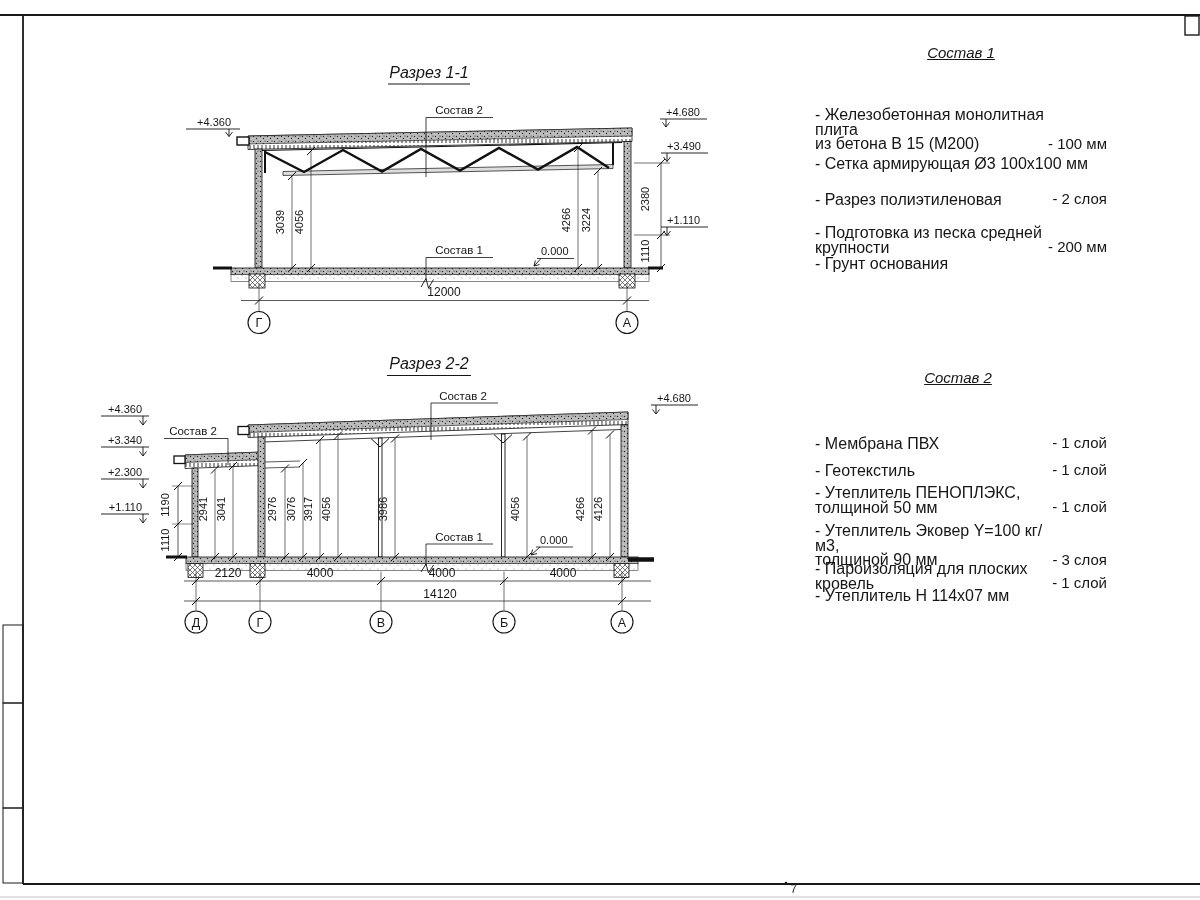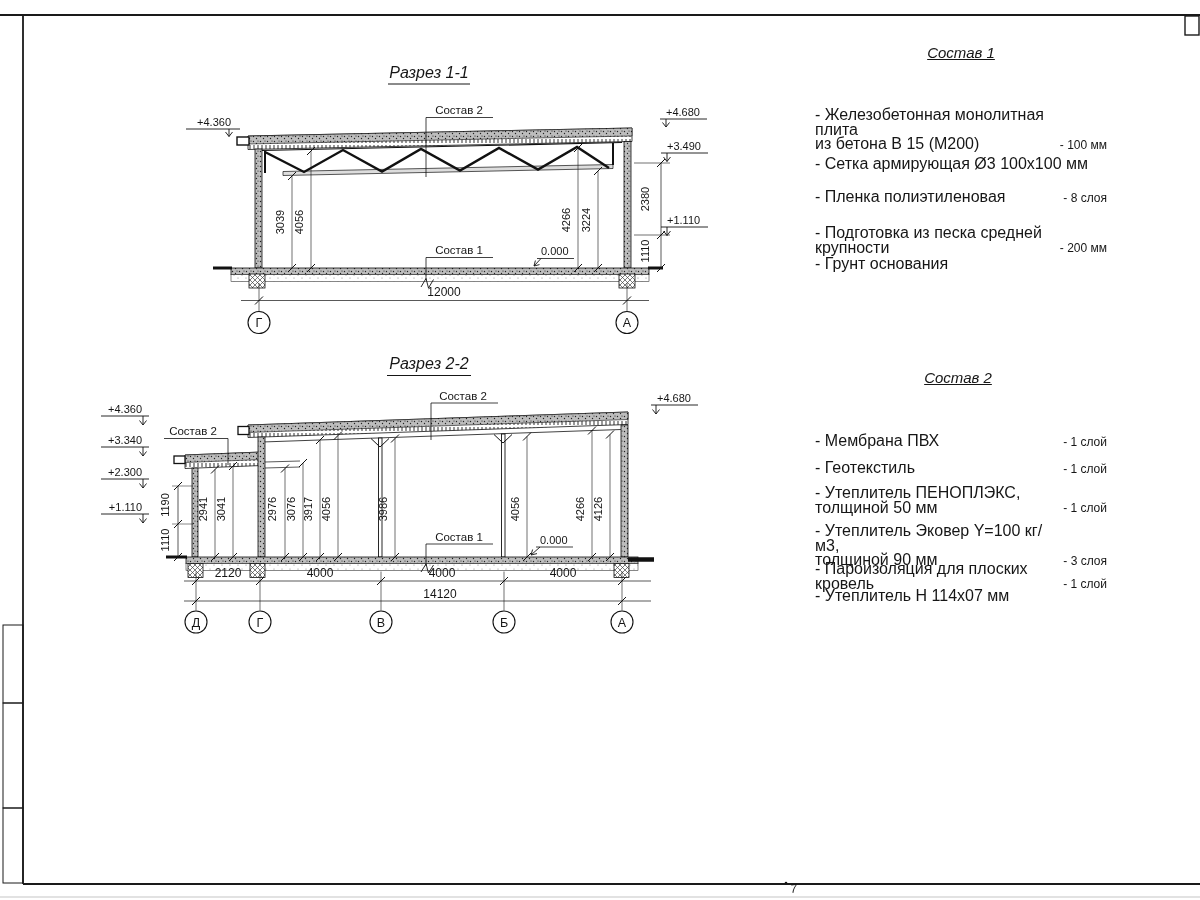--- a/index.html
+++ b/index.html
@@ -17,21 +17,21 @@
   .mk  { font-size:12px; font-style:italic; }
   .list-title {
     position:absolute; width:170px; text-align:center; font-size:15px;
     font-style:italic; text-decoration:underline;
   }
   .srow {
     position:absolute; left:815px; width:292px;
     display:flex; justify-content:space-between; align-items:flex-end;
   }
   .sname { font-size:16px; line-height:14.5px; white-space:pre-line; }
-  .sval  { font-size:12px; white-space:nowrap; padding-left:4px; }
+  .sval  { font-size:15px; white-space:nowrap; padding-left:4px; }
 </style>
 </head>
 <body>
 
 <div class="page">
 
 <svg width="1200" height="900" viewBox="0 0 1200 900" style="position:absolute;left:0;top:0">
   <defs>
     <pattern id="p-conc" width="7" height="5" patternUnits="userSpaceOnUse">
       <rect width="7" height="5" fill="#bdbdbd"></rect>
@@ -362,22 +362,22 @@
 <div class="srow" style="top:108px">
   <div class="sname">- Железобетонная  монолитная плита
 из бетона В 15 (М200)</div>
   <div class="sval">- 100 мм</div>
 </div>
 <div class="srow" style="top:157px">
   <div class="sname">- Сетка армирующая Ø3 100х100 мм</div>
   <div class="sval"></div>
 </div>
 <div class="srow" style="top:190px">
-  <div class="sname">- Пленка полиэтиленовая</div>
-  <div class="sval">-  8 слоя</div>
+  <div class="sname">- Разрез полиэтиленовая</div>
+  <div class="sval">-  2 слоя</div>
 </div>
 <div class="srow" style="top:226px">
   <div class="sname">- Подготовка из песка средней
 крупности</div>
   <div class="sval">- 200 мм</div>
 </div>
 <div class="srow" style="top:257px">
   <div class="sname">- Грунт основания</div>
   <div class="sval"></div>
 </div>

